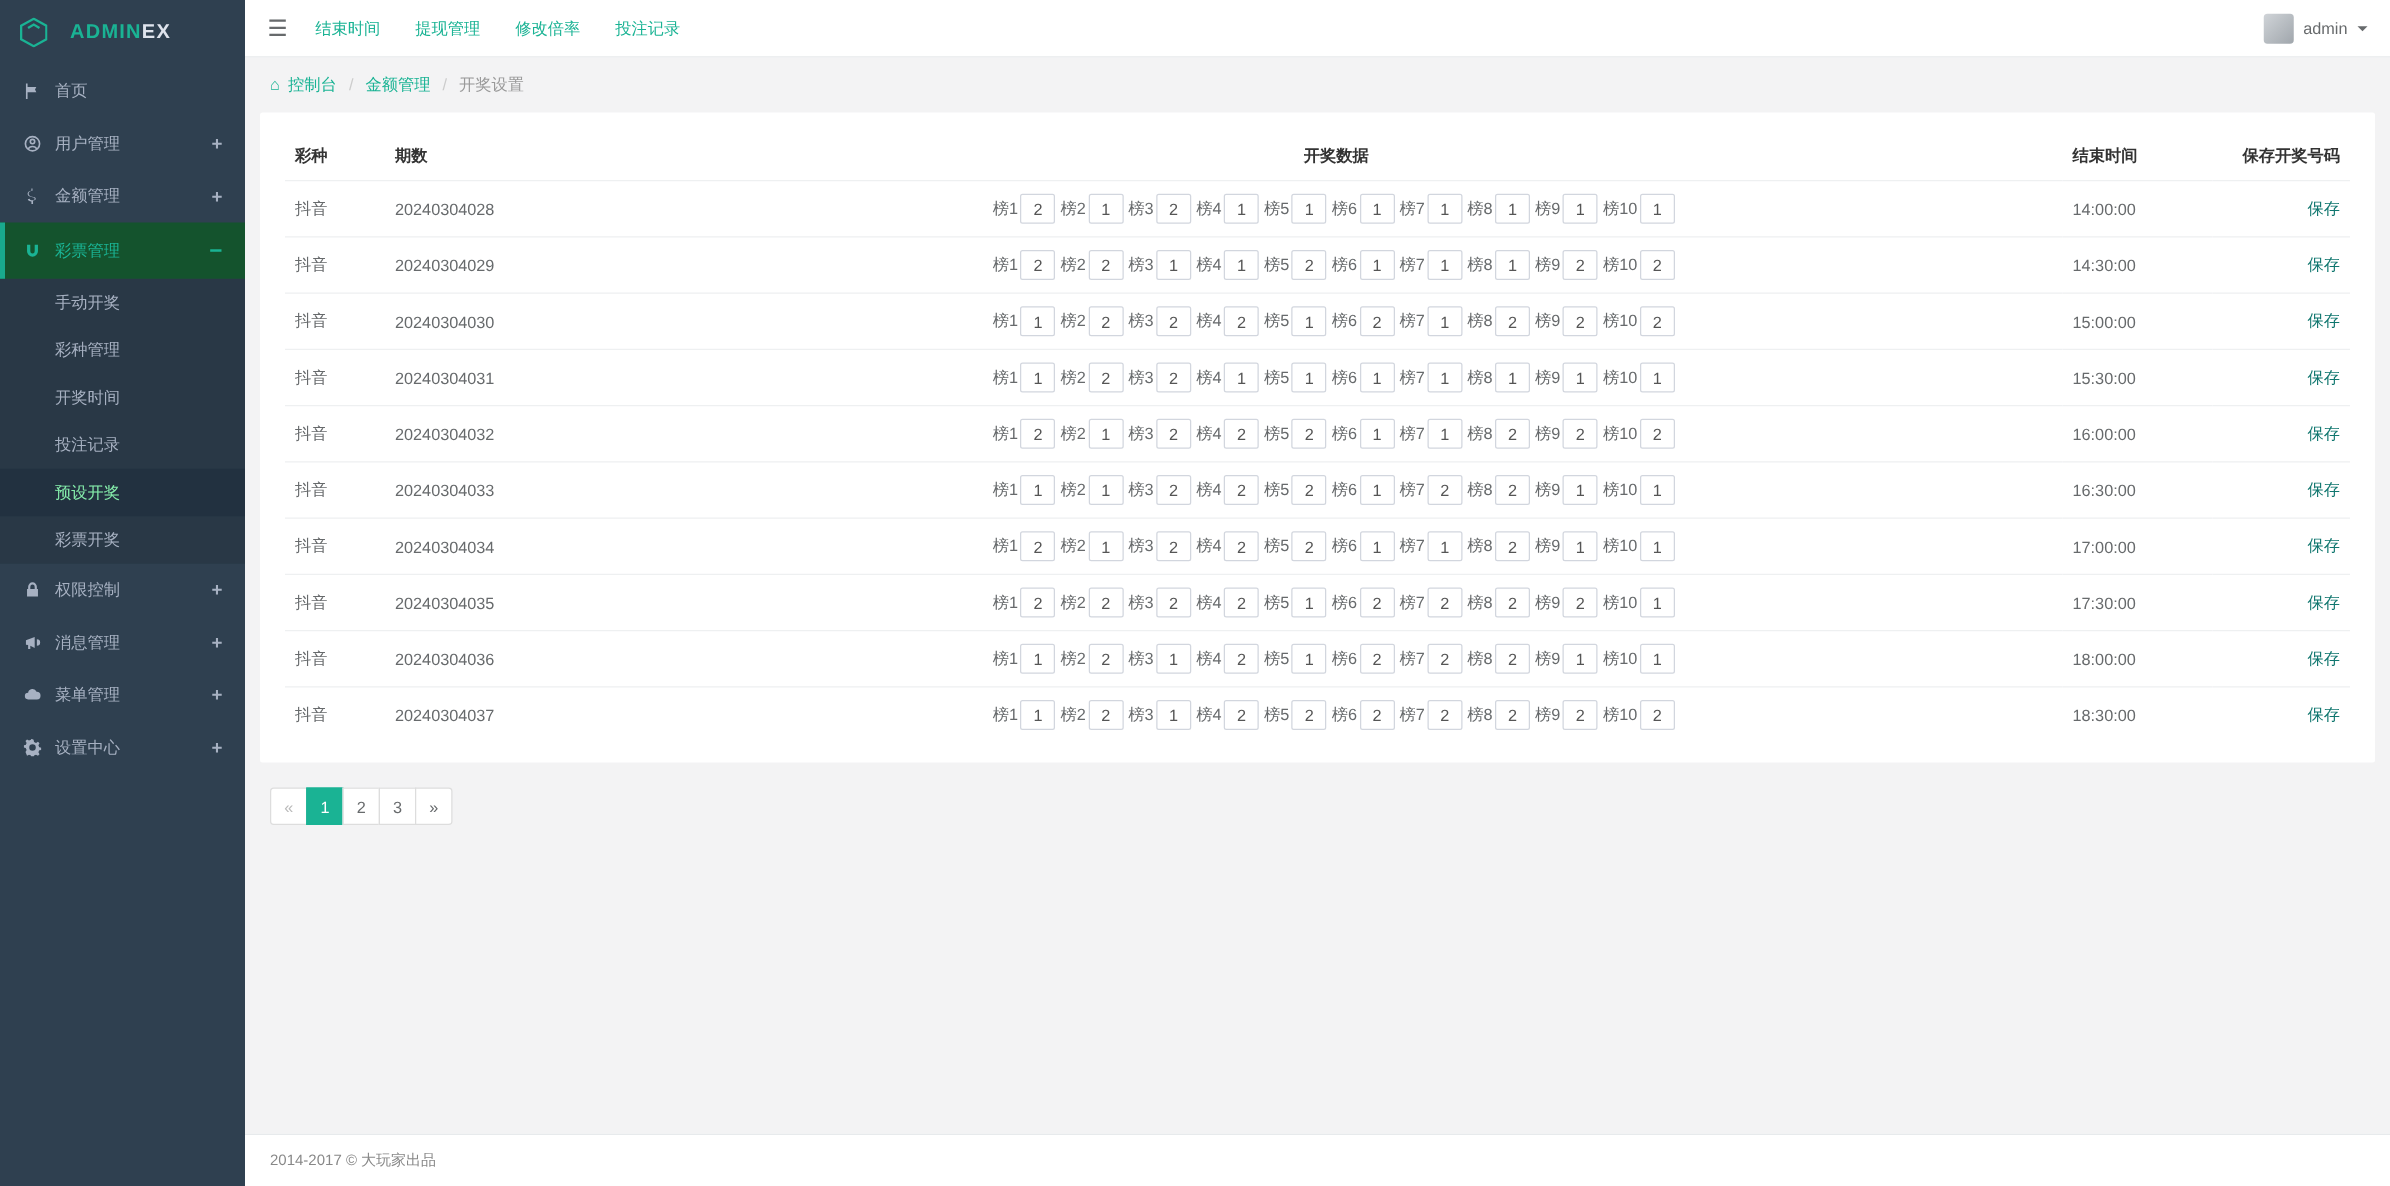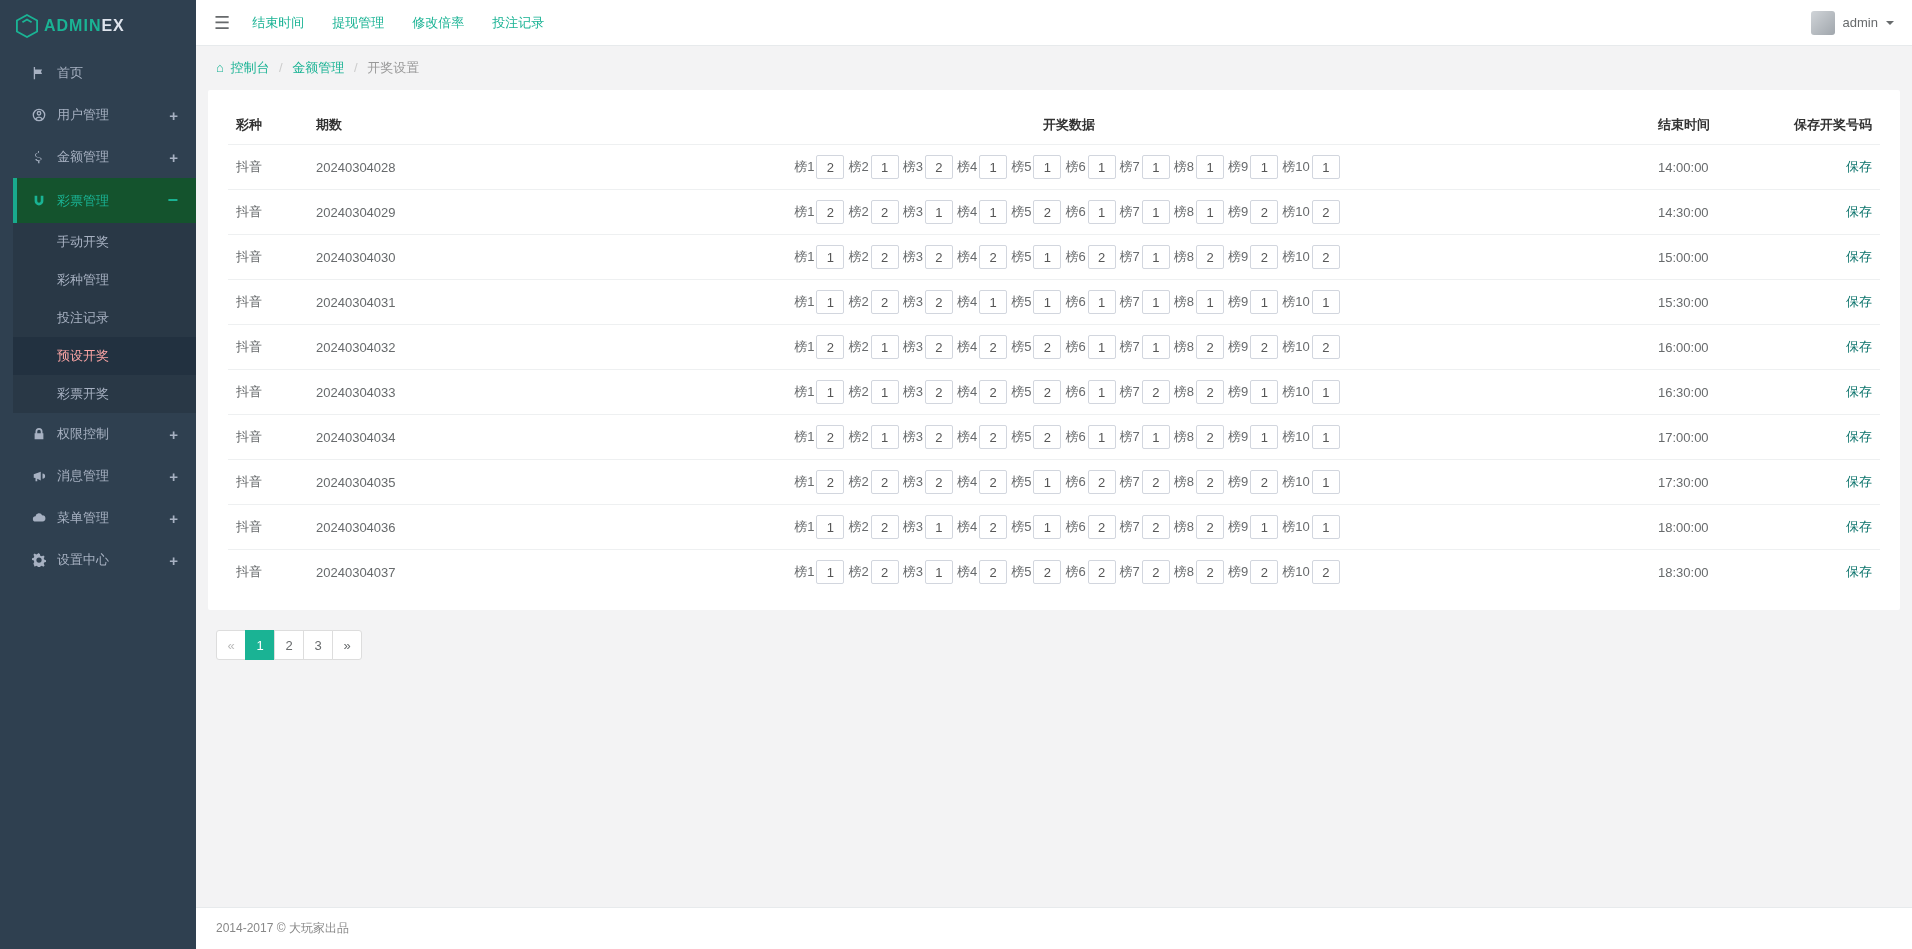--- a/index.html
+++ b/index.html
@@ -3,32 +3,32 @@
 <meta charset="utf-8">
 <style>
 * { margin: 0; padding: 0; box-sizing: border-box; }
 body { font-family: "Helvetica Neue", Helvetica, Arial, "Microsoft YaHei", sans-serif; font-size: 13px; color: #676a6c; background: #f3f3f4; }
 .wrapper { display: flex; min-height: 100vh; }
 
 
 .sidebar { width: 196px; background: #2f4050; color: #a7b1c2; flex-shrink: 0; }
 .logo { padding: 14px 16px; display: flex; align-items: center; gap: 6px; }
 .logo-icon { width: 22px; height: 24px; }
-.logo-text { font-size: 16px; font-weight: 600; letter-spacing: 1px; }
+.logo-text { font-size: 16px; font-weight: 600; letter-spacing: 1px; margin-left: 12px; }
 .logo-text .a { color: #1ab394; }
 .logo-text .b { color: #dfe4ed; }
-.nav { list-style: none; padding-left: 13px; }
+.nav { list-style: none; }
 .nav-item { display: flex; align-items: center; padding: 12px 18px; color: #a7b1c2; cursor: pointer; font-size: 13px; position: relative; }
 .nav-item.active { background: #14532d; color: #1ab394; border-left: 4px solid #19aa8d; padding-left: 14px; }
 .nav-item .nicon { width: 16px; margin-right: 10px; display: inline-flex; justify-content: center; }
 .nav-item .plus { margin-left: auto; font-size: 15px; font-weight: bold; }
 .nav-item .minus { margin-left: auto; font-size: 18px; font-weight: bold; color: #1ab394; }
 .subnav { list-style: none; background: #293846; }
 .sub-item { padding: 10px 18px 10px 44px; color: #a7b1c2; cursor: pointer; font-size: 13px; }
-.sub-item.active { color: #fca5a5; background: #223140; }
+.sub-item.active { color: #86efac; background: #223140; }
 
 
 .main { flex: 1; display: flex; flex-direction: column; background: #f3f3f4; min-width: 0; }
 .topbar { background: #fff; border-bottom: 1px solid #e7eaec; display: flex; align-items: center; padding: 8px 18px; height: 46px; }
 .hamburger { font-size: 18px; color: #676a6c; cursor: pointer; margin-right: 20px; }
 .top-tabs { display: flex; gap: 24px; }
 .top-tab { color: #1ab394; font-size: 13px; cursor: pointer; padding: 6px 2px; }
 .top-user { margin-left: auto; display: flex; align-items: center; gap: 8px; cursor: pointer; }
 .avatar { width: 24px; height: 24px; border-radius: 3px; background: linear-gradient(135deg,#d0d4d8,#a0a6ac); }
 .caret { width: 0; height: 0; border-left: 4px solid transparent; border-right: 4px solid transparent; border-top: 4px solid #676a6c; }
@@ -108,20 +108,21 @@
             <svg width="14" height="14" viewBox="0 0 16 16" fill="currentColor">
               <path d="M3 2h3v6a2 2 0 0 0 4 0V2h3v6a5 5 0 0 1-10 0z"></path>
             </svg>
           </span>
           <span>彩票管理</span>
           <span class="minus">−</span>
         </li>
         <ul class="subnav">
           <li class="sub-item">手动开奖</li>
           <li class="sub-item">彩种管理</li>
+          <li class="sub-item">开奖时间</li>
           <li class="sub-item">投注记录</li>
           <li class="sub-item active">预设开奖</li>
           <li class="sub-item">彩票开奖</li>
         </ul>
         <li class="nav-item">
           <span class="nicon">
             <svg width="14" height="14" viewBox="0 0 16 16" fill="currentColor">
               <path d="M4 7V5a4 4 0 0 1 8 0v2h1v7H3V7zm2 0h4V5a2 2 0 0 0-4 0z"></path>
             </svg>
           </span>

